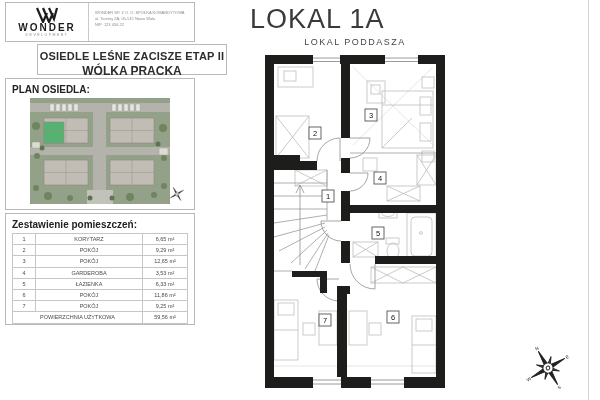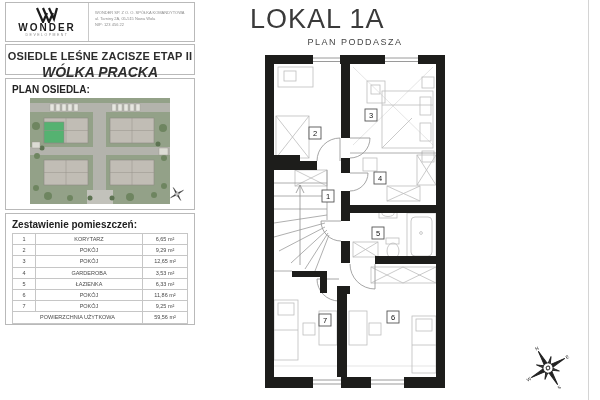--- a/index.html
+++ b/index.html
@@ -7,23 +7,23 @@
        font-family:"Liberation Sans", sans-serif;color:#222;}
   .abs{position:absolute;}
   .box{position:absolute;left:5px;width:190px;border:1px solid #b9b9b9;background:#fff;box-sizing:border-box;}
   
   #hdr{top:2px;height:40px;display:flex;}
   .logo-cell{width:82px;border-right:1px solid #c9c9c9;display:flex;flex-direction:column;align-items:center;justify-content:center;}
   .brand{font-size:10px;font-weight:bold;letter-spacing:2px;color:#1c1c1c;line-height:10px;}
   .brand-sub{font-size:3.5px;letter-spacing:1.5px;color:#8a8a8a;line-height:5px;}
   .company{flex:1;padding:7px 4px 0 6px;font-size:4px;line-height:6px;color:#8c8c8c;}
   
-  #proj{top:44px;height:31px;text-align:center;padding-top:5px;}
+  #proj{top:44px;height:31px;text-align:center;padding-top:5px;margin-left:32px;}
   .proj-title{font-size:11px;font-weight:bold;color:#2d2d2d;letter-spacing:.2px;}
-  .proj-sub{font-size:14px;font-weight:bold;color:#2d2d2d;margin-top:2px;font-style:italic;}
+  .proj-sub{font-size:12px;font-weight:bold;color:#2d2d2d;margin-top:2px;}
   
   #site{top:78px;height:132px;}
   .sec-label{font-size:10px;font-weight:bold;color:#222;margin:5px 0 3px 6px;}
   .siteimg{display:block;margin:0 auto;}
   
   #list{top:213px;height:112px;}
   table{border-collapse:collapse;margin:2px auto 0 auto;width:176px;}
   td{border:1px solid #c6c6c6;font-size:5.5px;color:#4a4a4a;text-align:center;height:10.2px;padding:0 2px;}
   td.no{width:18px;}
   td.area{width:40px;}
@@ -181,21 +181,21 @@
     </tr>
     <tr>
       <td colspan="2" class="total">POWIERZCHNIA UŻYTKOWA</td>
       <td class="area total">59,56 m²</td>
     </tr>
   </tbody>
     </table>
 </div>
 
 <div id="unit-title" class="abs">LOKAL 1A</div>
-<div id="unit-sub" class="abs">PLAN PODDASZA</div>
+<div id="unit-sub" class="abs">LOKAL PODDASZA</div>
 
 <svg id="plan" class="abs" width="180" height="335" viewBox="0 0 180 335">
 
   <g class="lite">
     <path d="M88,12 L168,90"></path>
       <path d="M168,12 L88,90"></path>
     <path d="M9,311 L72,311"></path>
       <path d="M82,311 L171,311"></path>
   </g>
 

